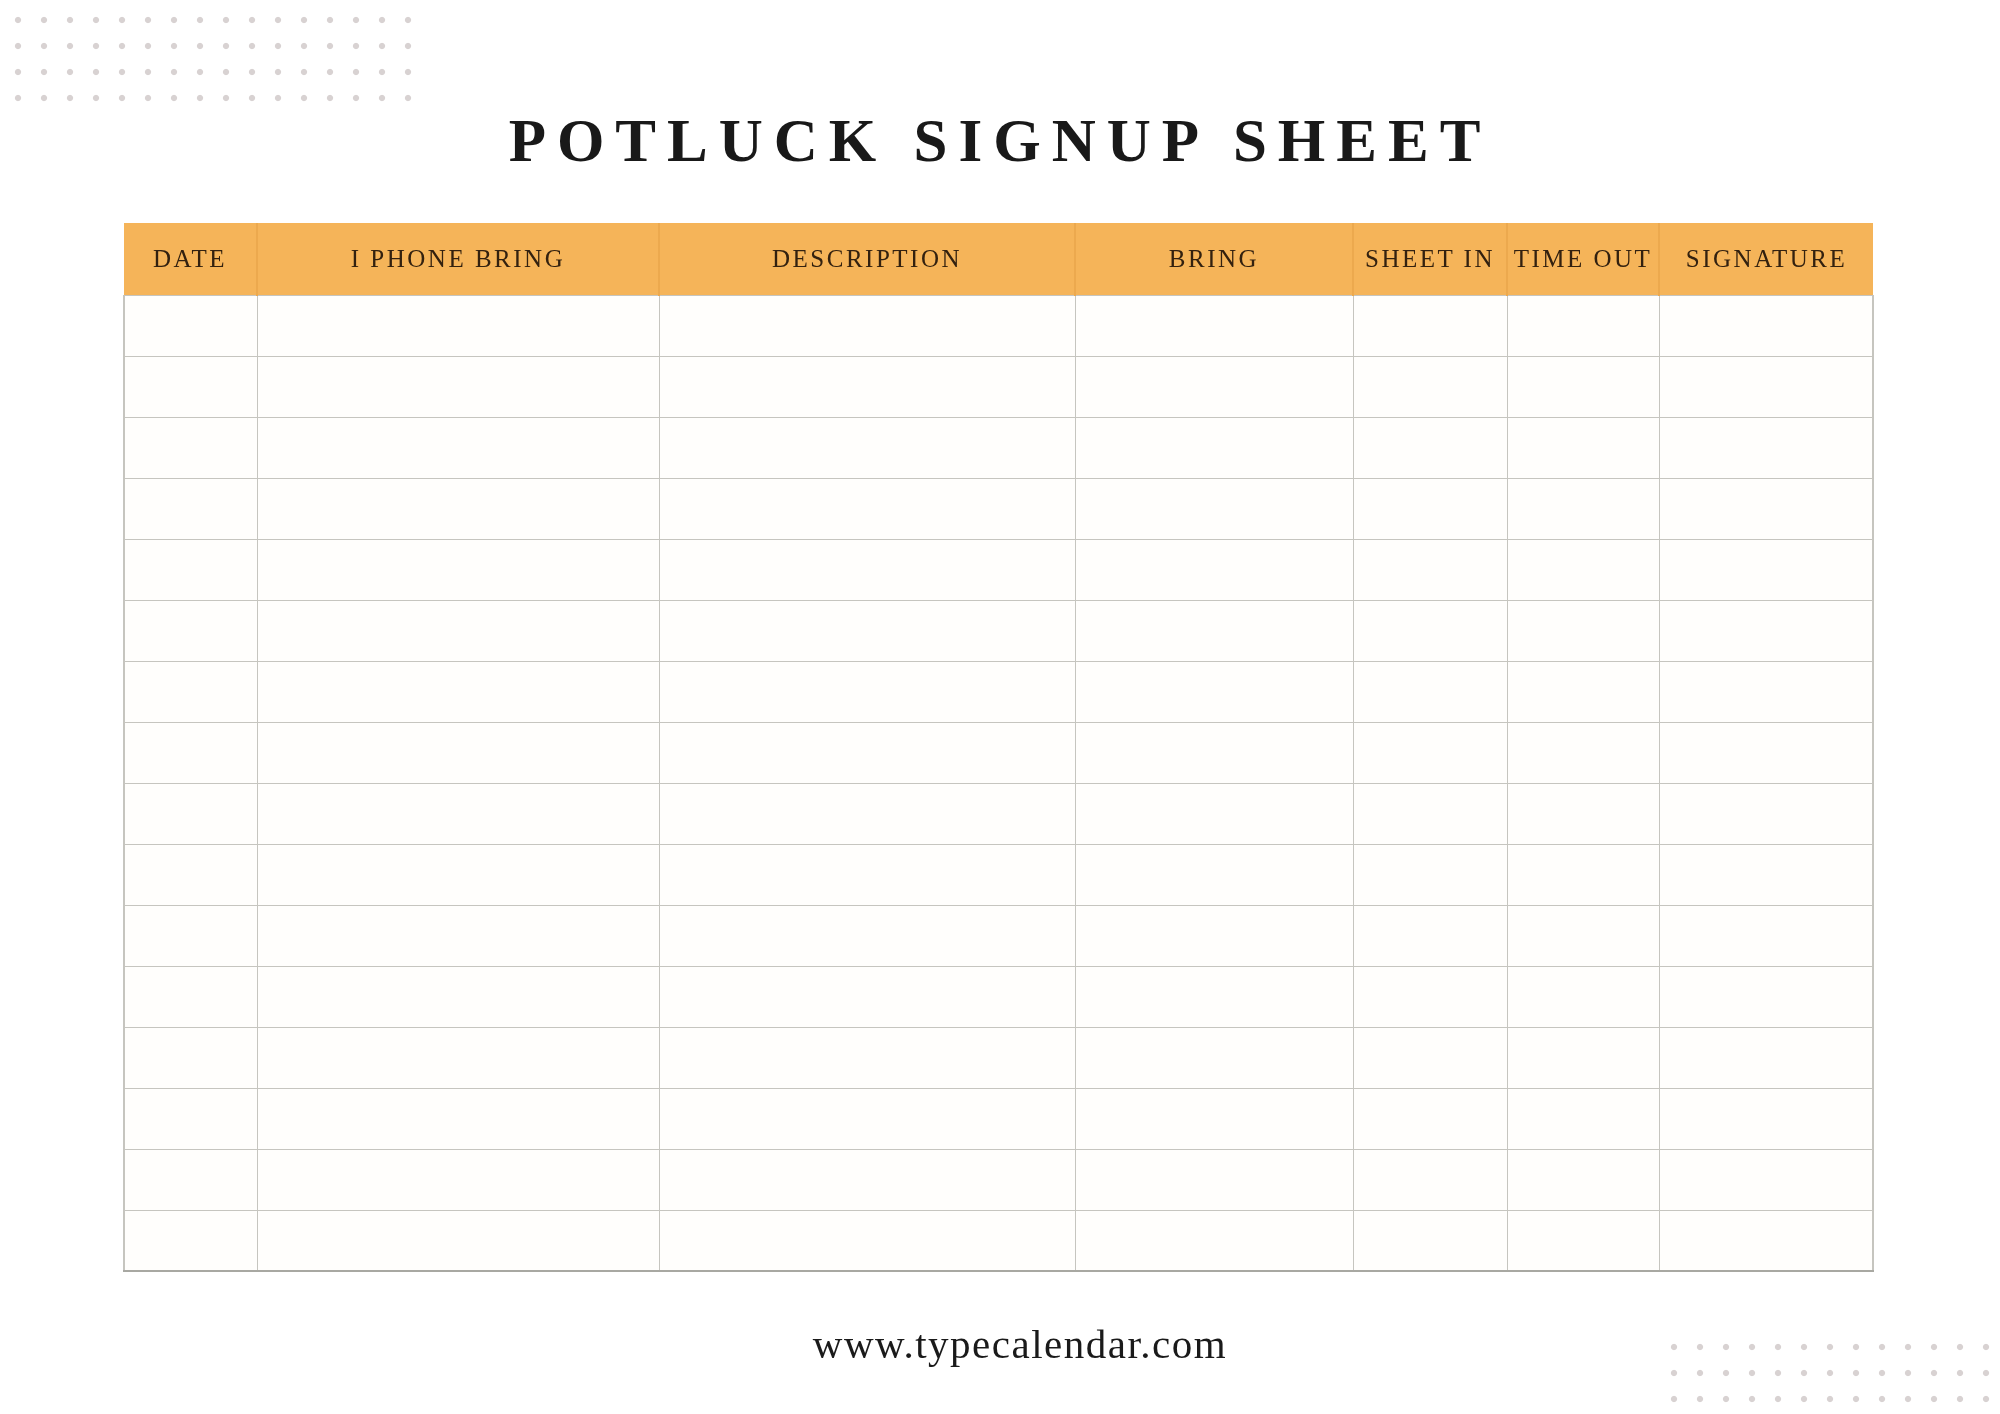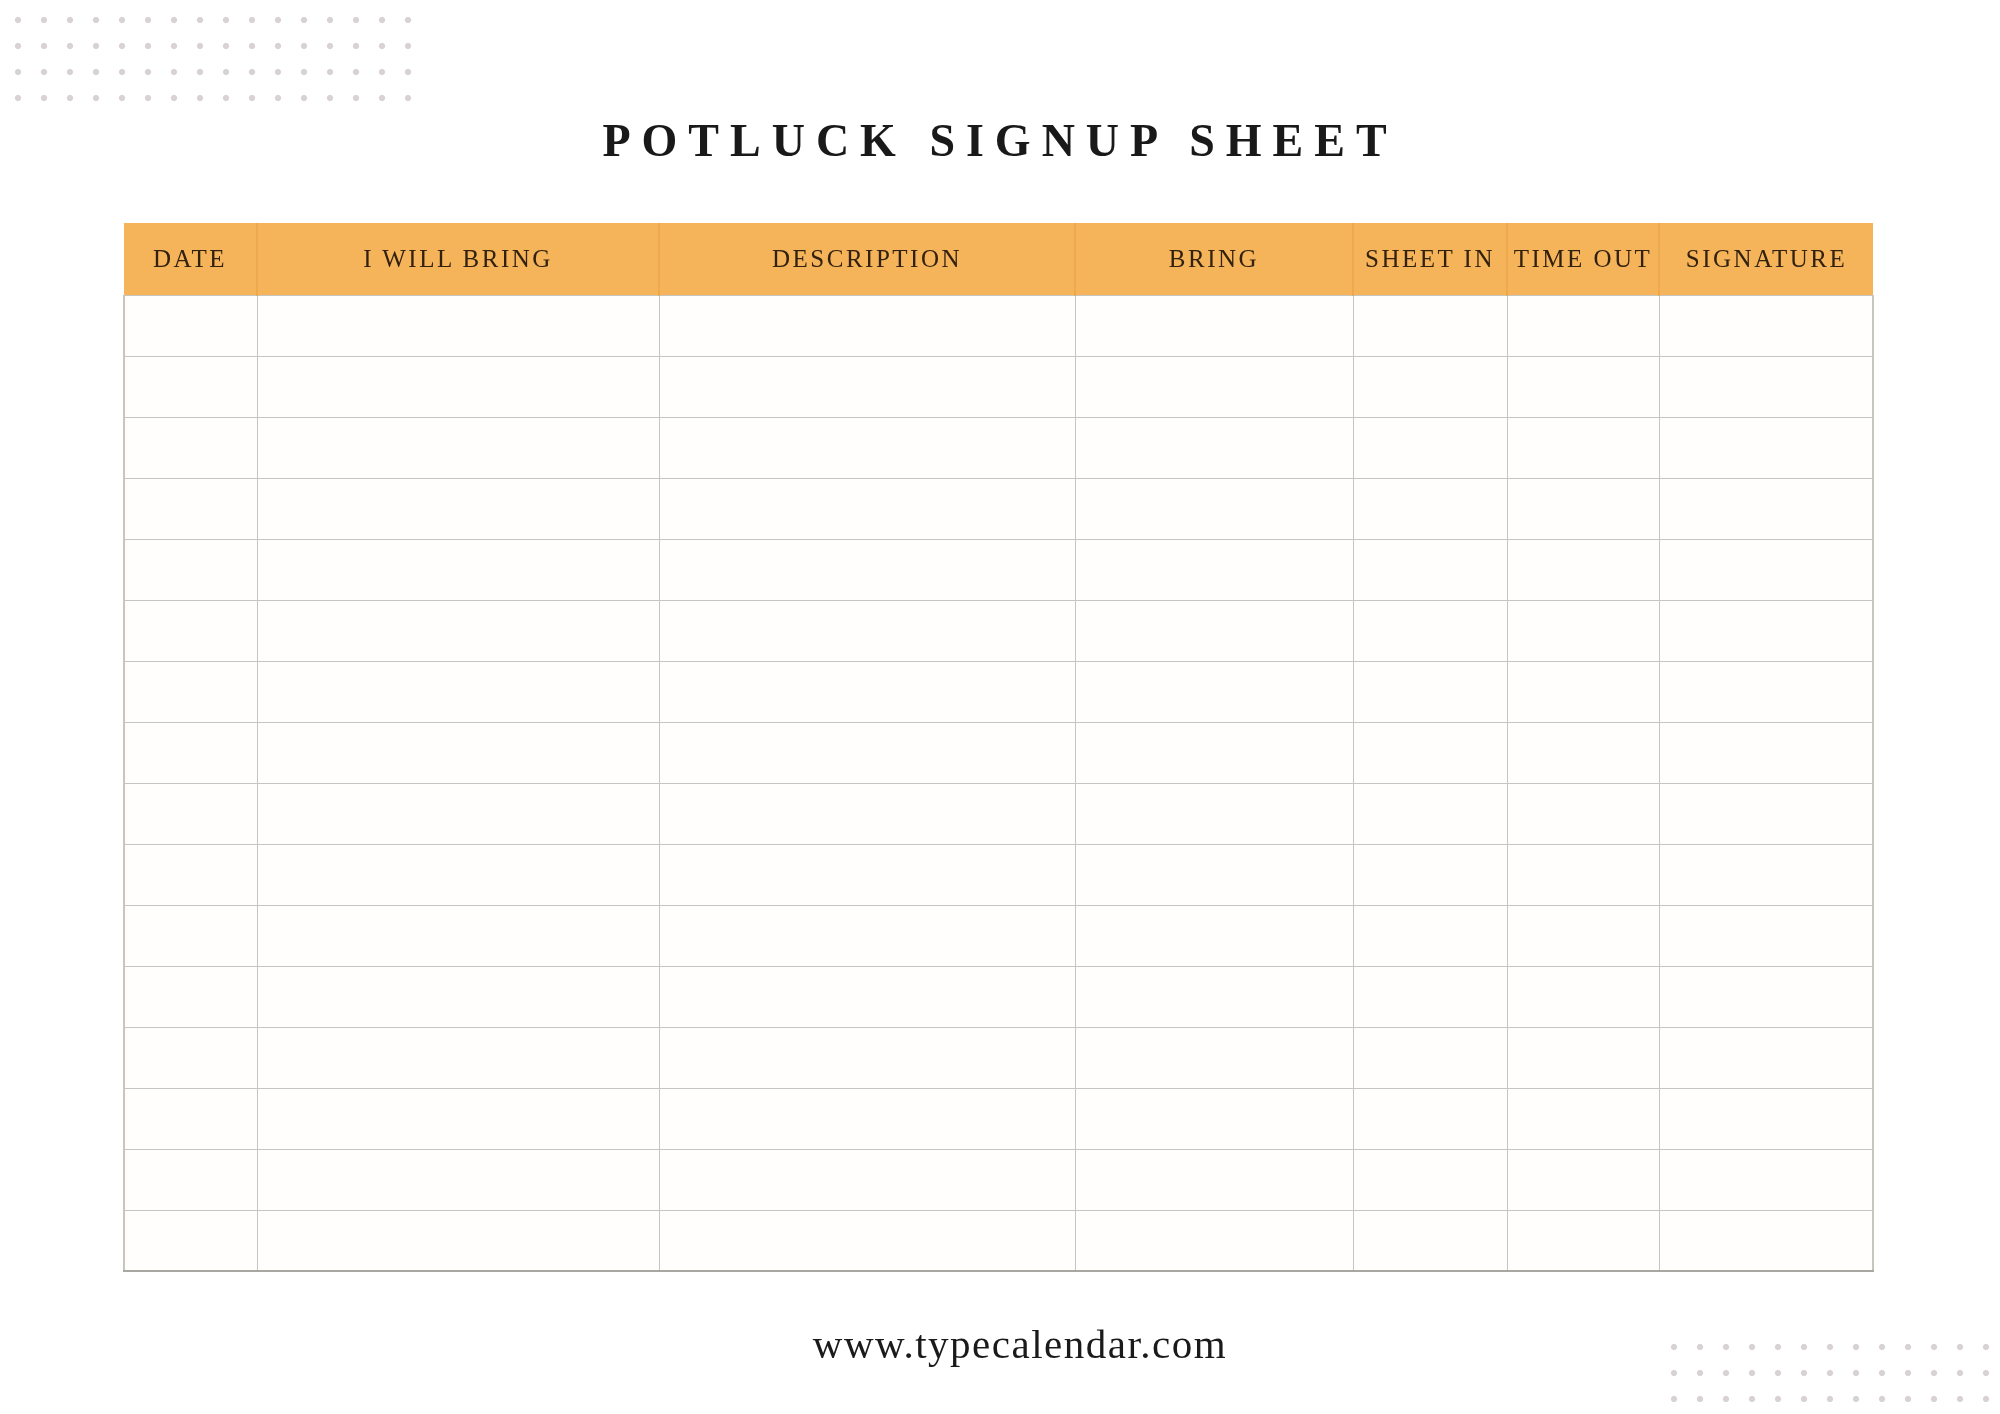--- a/index.html
+++ b/index.html
@@ -28,21 +28,21 @@
     background-size:26px 26px;
     background-position:0 0;
   }
   .dots-tl{left:5px;top:7px;width:417px;height:104px;}
   .dots-br{left:1661px;top:1334px;width:338px;height:78px;}
   h1.page-title{
     position:absolute;
     left:0;right:0;top:106px;
     margin:0;
     text-align:center;
-    font-size:46px;
+    font-size:61px;
     line-height:70px;
     font-weight:600;
     letter-spacing:11px;
     color:var(--title-text);
     white-space:nowrap;
   }
   table.signup{
     position:absolute;
     left:123px;top:223px;
     width:1749px;
@@ -96,21 +96,21 @@
       <col style="width: 402px;">
       <col style="width: 416px;">
       <col style="width: 278px;">
       <col style="width: 154px;">
       <col style="width: 152px;">
       <col style="width: 214px;">
     </colgroup>
   <thead>
     <tr id="header-row">
         <th>DATE</th>
-        <th>I WILL BRING</th>
+        <th>I PHONE BRING</th>
         <th>DESCRIPTION</th>
         <th>BRING</th>
         <th>SHEET IN</th>
         <th>TIME OUT</th>
         <th>SIGNATURE</th>
       </tr>
   </thead>
   <tbody id="table-body">
       <tr>
         <td></td>

